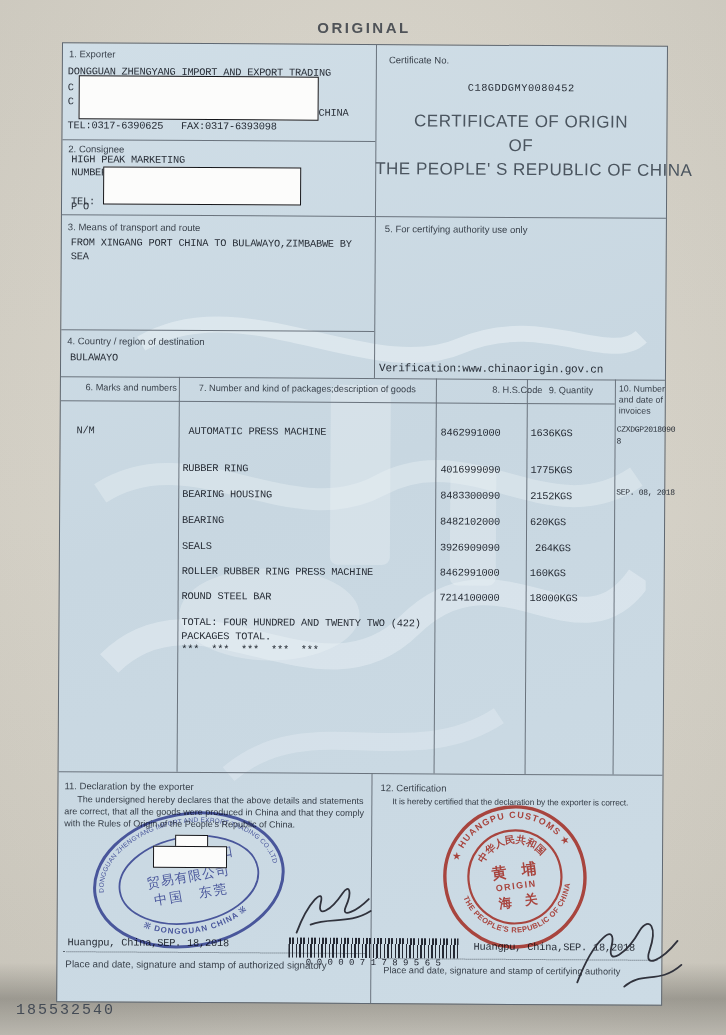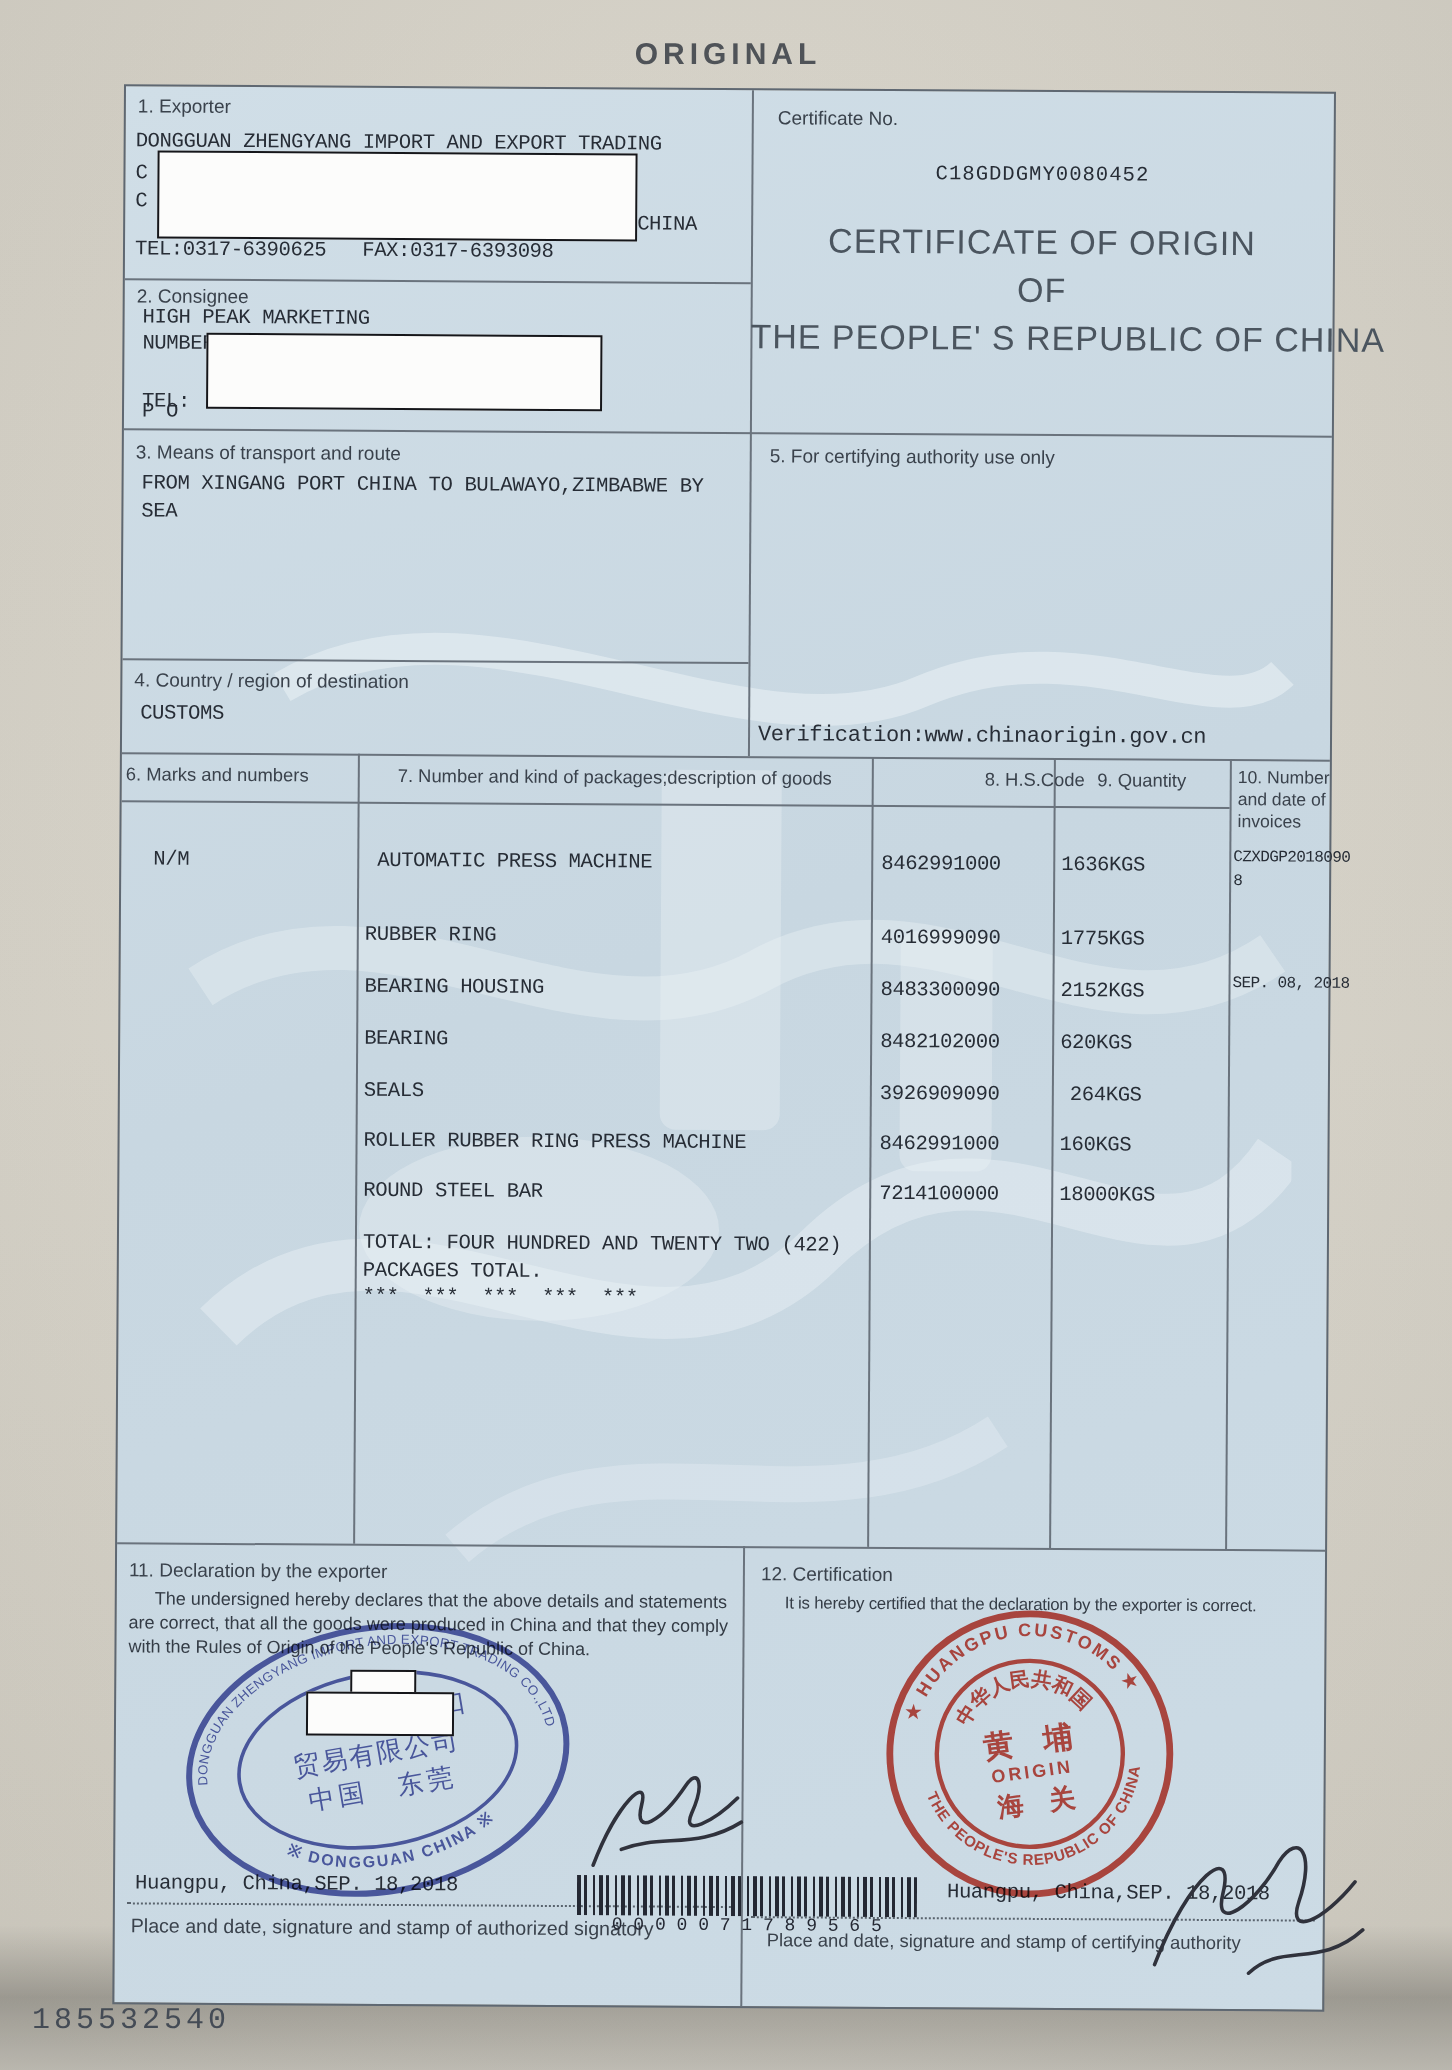--- a/index.html
+++ b/index.html
@@ -112,23 +112,23 @@
   <div class="redact" style="left:41px; top:123px; width:196px; height:36px;"></div>
 
   <div class="lab" style="left:6px; top:178px;">3. Means of transport and route</div>
   <div class="tw" style="left:9px; top:193px;">FROM XINGANG PORT CHINA TO BULAWAYO,ZIMBABWE BY</div>
   <div class="tw" style="left:9px; top:207px;">SEA</div>
 
   <div class="lab" style="left:323px; top:178px;">5. For certifying authority use only</div>
   <div class="tw" style="left:318px; top:317px; font-size:11px;">Verification:www.chinaorigin.gov.cn</div>
 
   <div class="lab" style="left:6px; top:292px;">4. Country / region of destination</div>
-  <div class="tw" style="left:9px; top:308px;">CUSTOMS</div>
-
-  <div class="lab" style="left:2px; top:339px; width:114px; text-align:left; font-size:9.2px;">6. Marks and numbers</div>
+  <div class="tw" style="left:9px; top:308px;">BULAWAYO</div>
+
+  <div class="lab" style="left:2px; top:339px; width:114px; text-align:right; font-size:9.2px;">6. Marks and numbers</div>
   <div class="lab" style="left:120px; top:339px; width:253px; text-align:center; font-size:9.2px;">7. Number and kind of packages;description of goods</div>
   <div class="lab" style="left:377px; top:339px; width:87px; text-align:center; font-size:9.2px;margin-left:36px;">8. H.S.Code</div>
   <div class="lab" style="left:468px; top:339px; width:84px; text-align:center; font-size:9.2px;">9. Quantity</div>
   <div class="lab" style="left:558px; top:337px; width:46px; font-size:8.8px; line-height:11px; white-space:normal;">10. Number and date of invoices</div>
 
   <div class="tw" style="left:16px; top:381px;">N/M</div>
 
   <div style="position:static;">
     <div class="tw" style="left:128px; top:381px;">AUTOMATIC PRESS MACHINE</div>
     <div class="tw" style="left:380px; top:381px;">8462991000</div>

